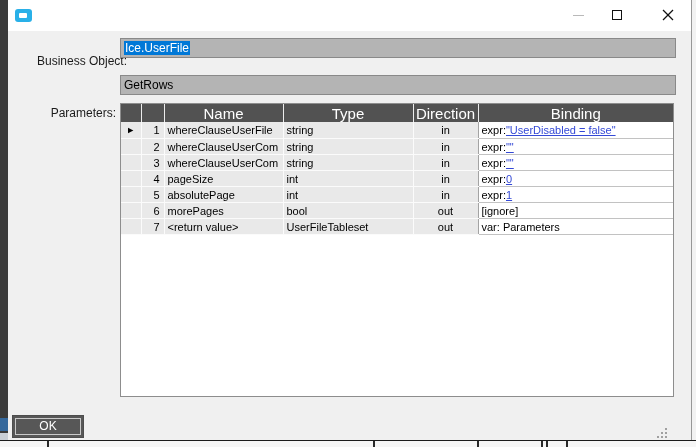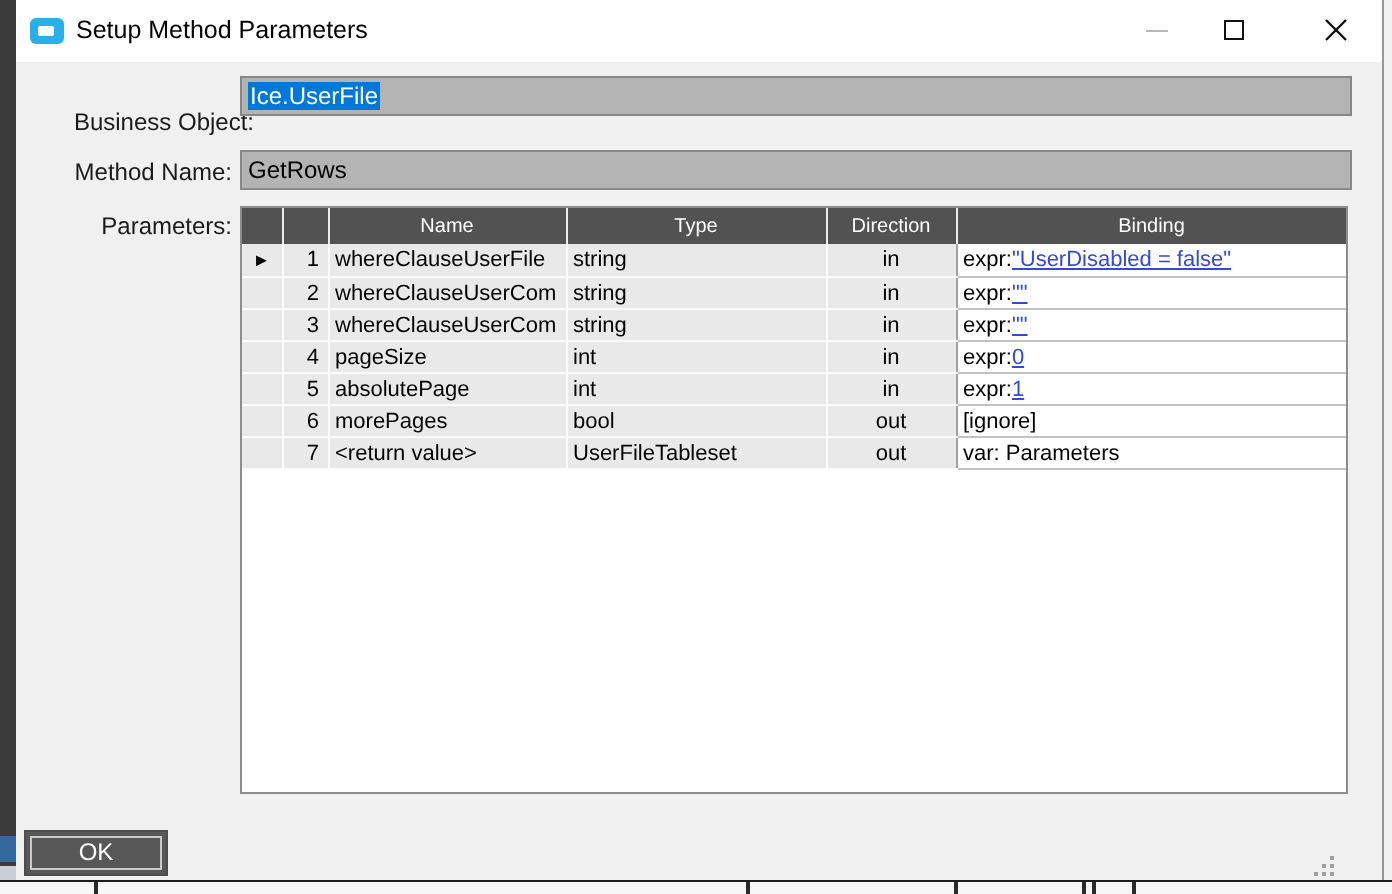--- a/index.html
+++ b/index.html
@@ -33,21 +33,21 @@
   .field { position:absolute; left:112px; width:556px; height:20px; background:#b4b4b4; border:1px solid #898989;
            font-size:12px; line-height:18px; padding-left:3px; color:#000; white-space:nowrap; }
   .field-bo { top:38px; } .field-mn { top:75px; }
   .selection { background:#0078d7; color:#ffffff; padding:0 1px; }
 
   
   .grid { position:absolute; left:112px; top:103px; width:554px; height:294px; background:#ffffff; border:1px solid #8d8d8d; overflow:hidden; }
   .grid table { border-collapse:collapse; table-layout:fixed; width:100%; font-size:11px; }
   .grid col.c-sel { width:20px; } .grid col.c-num { width:23px; } .grid col.c-name { width:119px; }
   .grid col.c-type { width:130px; } .grid col.c-dir { width:65px; }
-  .grid thead th { background:#525252; color:#ffffff; font-weight:normal; font-size:10px; height:18px;
+  .grid thead th { background:#525252; color:#ffffff; font-weight:normal; font-size:15px; height:18px;
                    border-right:1px solid #ececec; text-align:center; overflow:hidden; }
   .grid thead th:last-child { border-right:none; }
   .grid tbody td { height:16px; background:#e9e9e9; border-right:1px solid #fbfbfb; border-bottom:1px solid #fbfbfb;
                    padding:0 3px; color:#000; white-space:nowrap; overflow:hidden; }
   .grid td.sel-cell { padding:0; text-align:center; }
   .grid td.num-cell { text-align:right; padding-right:4px; }
   .grid td.dir-cell { text-align:center; border-right:none; }
   .grid td.bind-cell { background:#ffffff; border-right:none; border-left:1px solid #a3a3a3; border-bottom:1px solid #c2c2c2; }
   .row-arrow { font-size:9px; line-height:16px; color:#000; }
   .bind-link { color:#3449d6; text-decoration:underline; }
@@ -69,41 +69,39 @@
 
 <div class="bg-left">
   <div class="frag-blue"></div>
   <div class="frag-light"></div>
 </div>
 
 <div class="dialog">
 
   <div class="titlebar">
     <div class="app-icon"></div>
-    <div class="title-text">Setup Method Parameters</div>
     <div class="win-btn min">
       <div class="min-glyph"></div>
     </div>
     <div class="win-btn max">
       <div class="max-glyph"></div>
     </div>
     <div class="win-btn close">
       <svg width="12" height="12" viewBox="0 0 12 12">
         <line x1="1" y1="1" x2="11" y2="11" stroke="#111" stroke-width="1.2"></line>
         <line x1="11" y1="1" x2="1" y2="11" stroke="#111" stroke-width="1.2"></line>
       </svg>
     </div>
   </div>
 
   <div class="form-label lbl-bo">Business Object:</div>
   <div class="field field-bo">
     <span class="selection">Ice.UserFile</span>
   </div>
 
-  <div class="form-label lbl-mn">Method Name:</div>
   <div class="field field-mn">
     <span>GetRows</span>
   </div>
 
   <div class="form-label lbl-params">Parameters:</div>
 
   <div class="grid">
     <table>
       <colgroup>
         <col class="c-sel">

